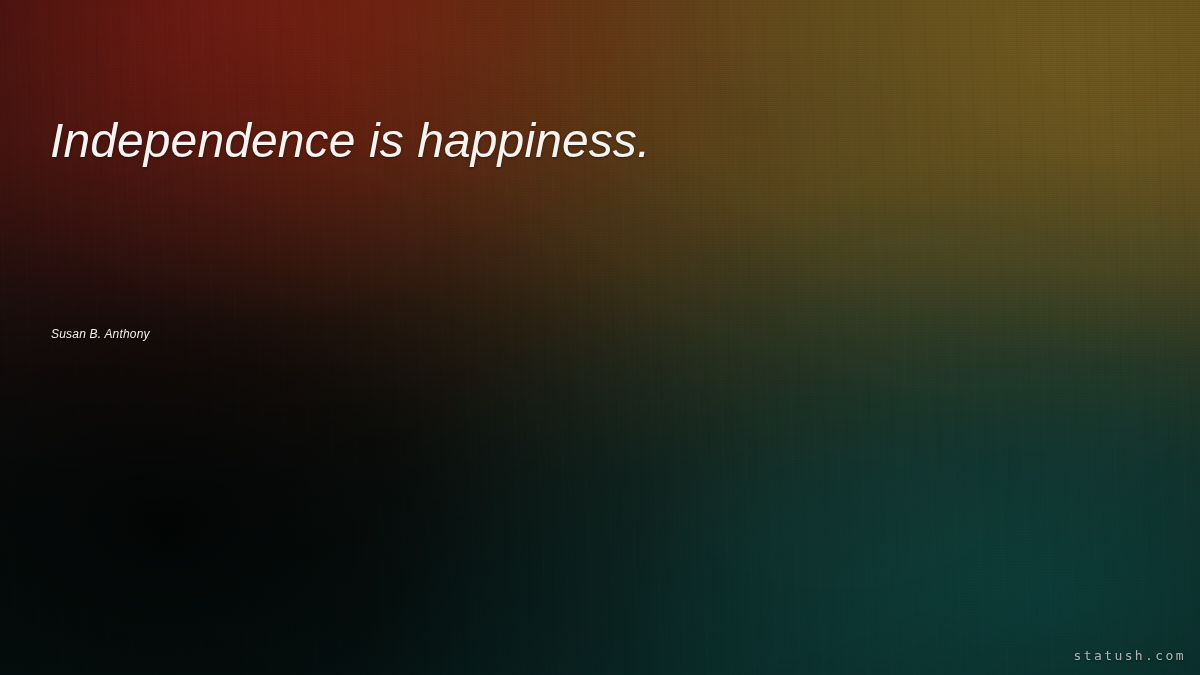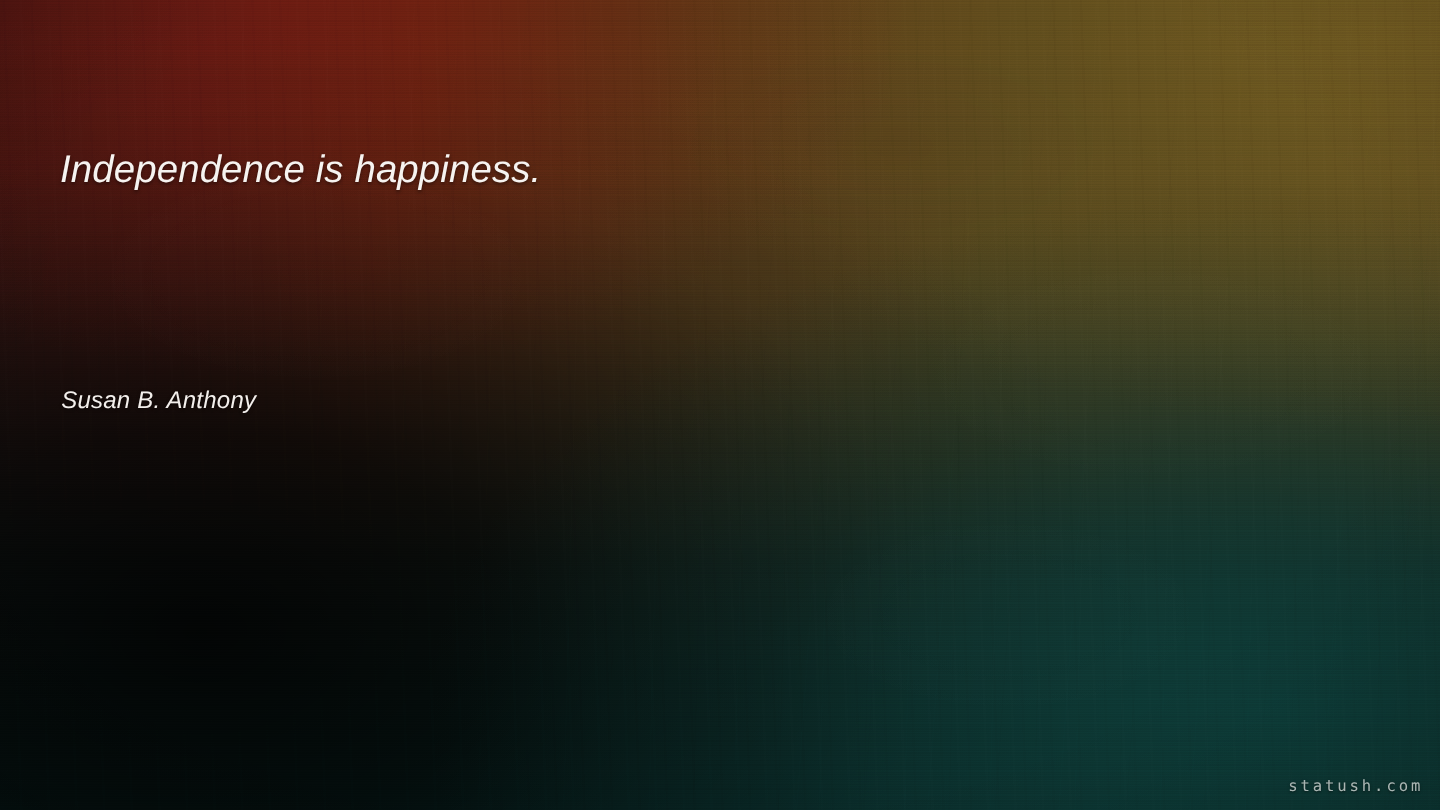--- a/index.html
+++ b/index.html
@@ -206,35 +206,35 @@
     pointer-events: none;
   }
 
   
 
   .quote-text {
     position: absolute;
     left: 50px;
     top: 119px;
     width: 1000px;
-    font-size: 32px;
+    font-size: 48px;
     line-height: 44px;
     font-style: italic;
     font-weight: 400;
     color: #f6f3f0;
     letter-spacing: 0.1px;
     text-shadow: 0 1px 3px rgba(0,0,0,0.42);
     white-space: pre-wrap;
   }
 
   .attribution-text {
     position: absolute;
     left: 51px;
     top: 321px;
-    font-size: 20px;
+    font-size: 12px;
     line-height: 26px;
     font-style: italic;
     font-weight: 400;
     color: #f3efec;
     letter-spacing: 0.2px;
     text-shadow: 0 1px 3px rgba(0,0,0,0.45);
   }
 
   .watermark-text {
     position: absolute;

